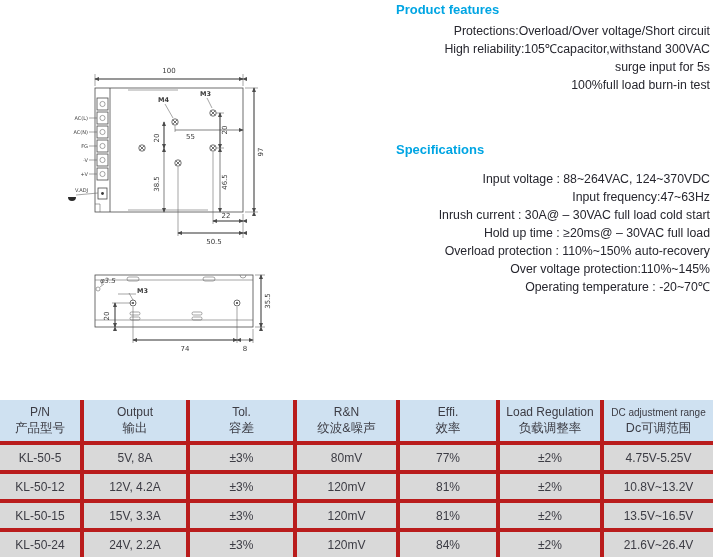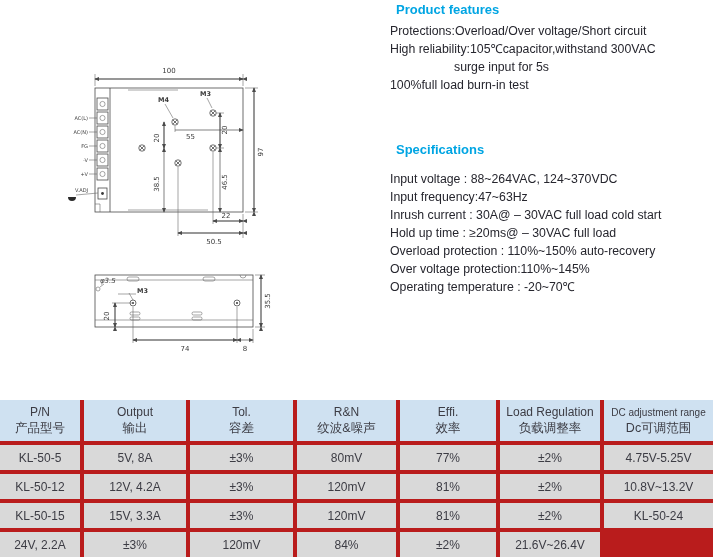--- a/index.html
+++ b/index.html
@@ -3,21 +3,21 @@
 <meta charset="utf-8">
 <style>
   html,body{margin:0;padding:0;}
   body{
     width:713px;height:558px;position:relative;background:#ffffff;
     font-family:"Liberation Sans", sans-serif;color:#26262e;overflow:hidden;
   }
   
   .textblock{position:absolute;left:390px;width:320px;}
   .tb-heading{color:#00a5e3;font-size:13px;line-height:16px;margin:0 0 4px 6px;font-weight:700;}
-  .tb-line{font-size:12.3px;line-height:18px;white-space:nowrap;}
+  .tb-line{font-size:12.3px;line-height:18px;white-space:nowrap;text-align:right;}
   .tb-line.indent{padding-left:64px;}
   #features{top:2px;}
   #specifications{top:142px;}
   #specifications .tb-heading{margin-bottom:12px;}
   
   .drawing{position:absolute;}
   #drawing-top{left:58px;top:56px;}
   #drawing-side{left:58px;top:263px;}
   .drawing text{fill:#3a3a3a;font-family:"DejaVu Sans", sans-serif;}
   .dim{font-size:7px;}
@@ -269,20 +269,21 @@
   <div class="td">81%</div>
   <div class="td">±2%</div>
   <div class="td">10.8V~13.2V</div>
 
   <div class="td">KL-50-15</div>
   <div class="td">15V, 3.3A</div>
   <div class="td">±3%</div>
   <div class="td">120mV</div>
   <div class="td">81%</div>
   <div class="td">±2%</div>
+  <div class="td">13.5V~16.5V</div>
 
   <div class="td">KL-50-24</div>
   <div class="td">24V, 2.2A</div>
   <div class="td">±3%</div>
   <div class="td">120mV</div>
   <div class="td">84%</div>
   <div class="td">±2%</div>
   <div class="td">21.6V~26.4V</div>
 </div>
 

